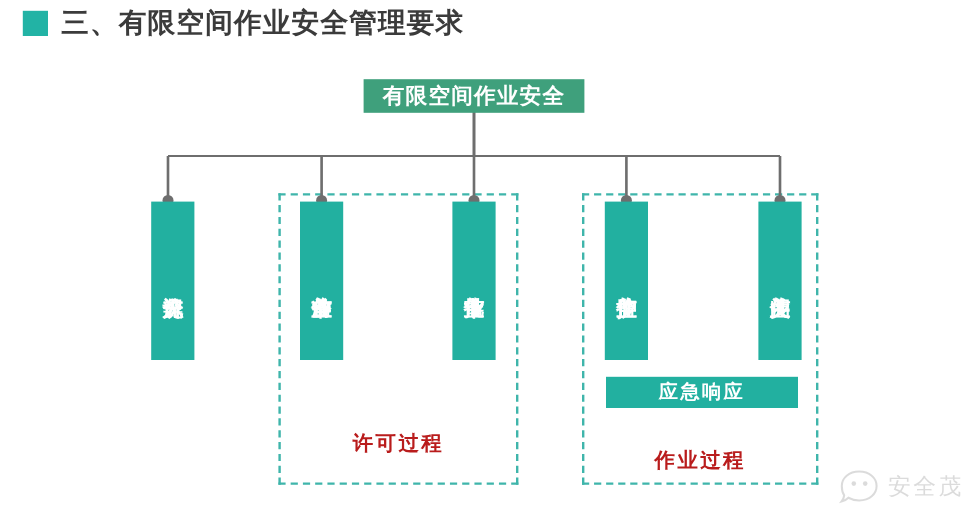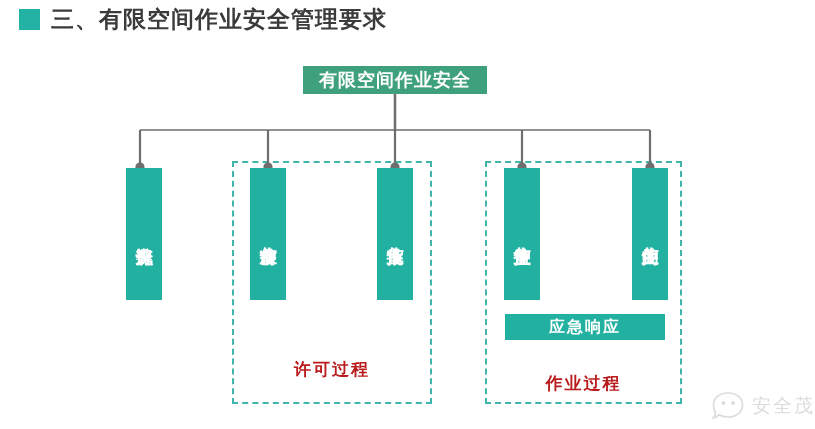--- a/index.html
+++ b/index.html
@@ -129,21 +129,21 @@
     font-weight: bold;
     color: #b91c1c;
     letter-spacing: 2px;
     text-align: center;
     white-space: nowrap;
   }
 
   
   #watermark {
     position: absolute;
-    right: 0;
+    right: 12px;
     bottom: 8px;
     display: flex;
     align-items: center;
     gap: 7px;
     opacity: 0.30;
     text-align: right;
   }
   #watermark-text {
     font-size: 19px;
     color: #8a8a8a;

